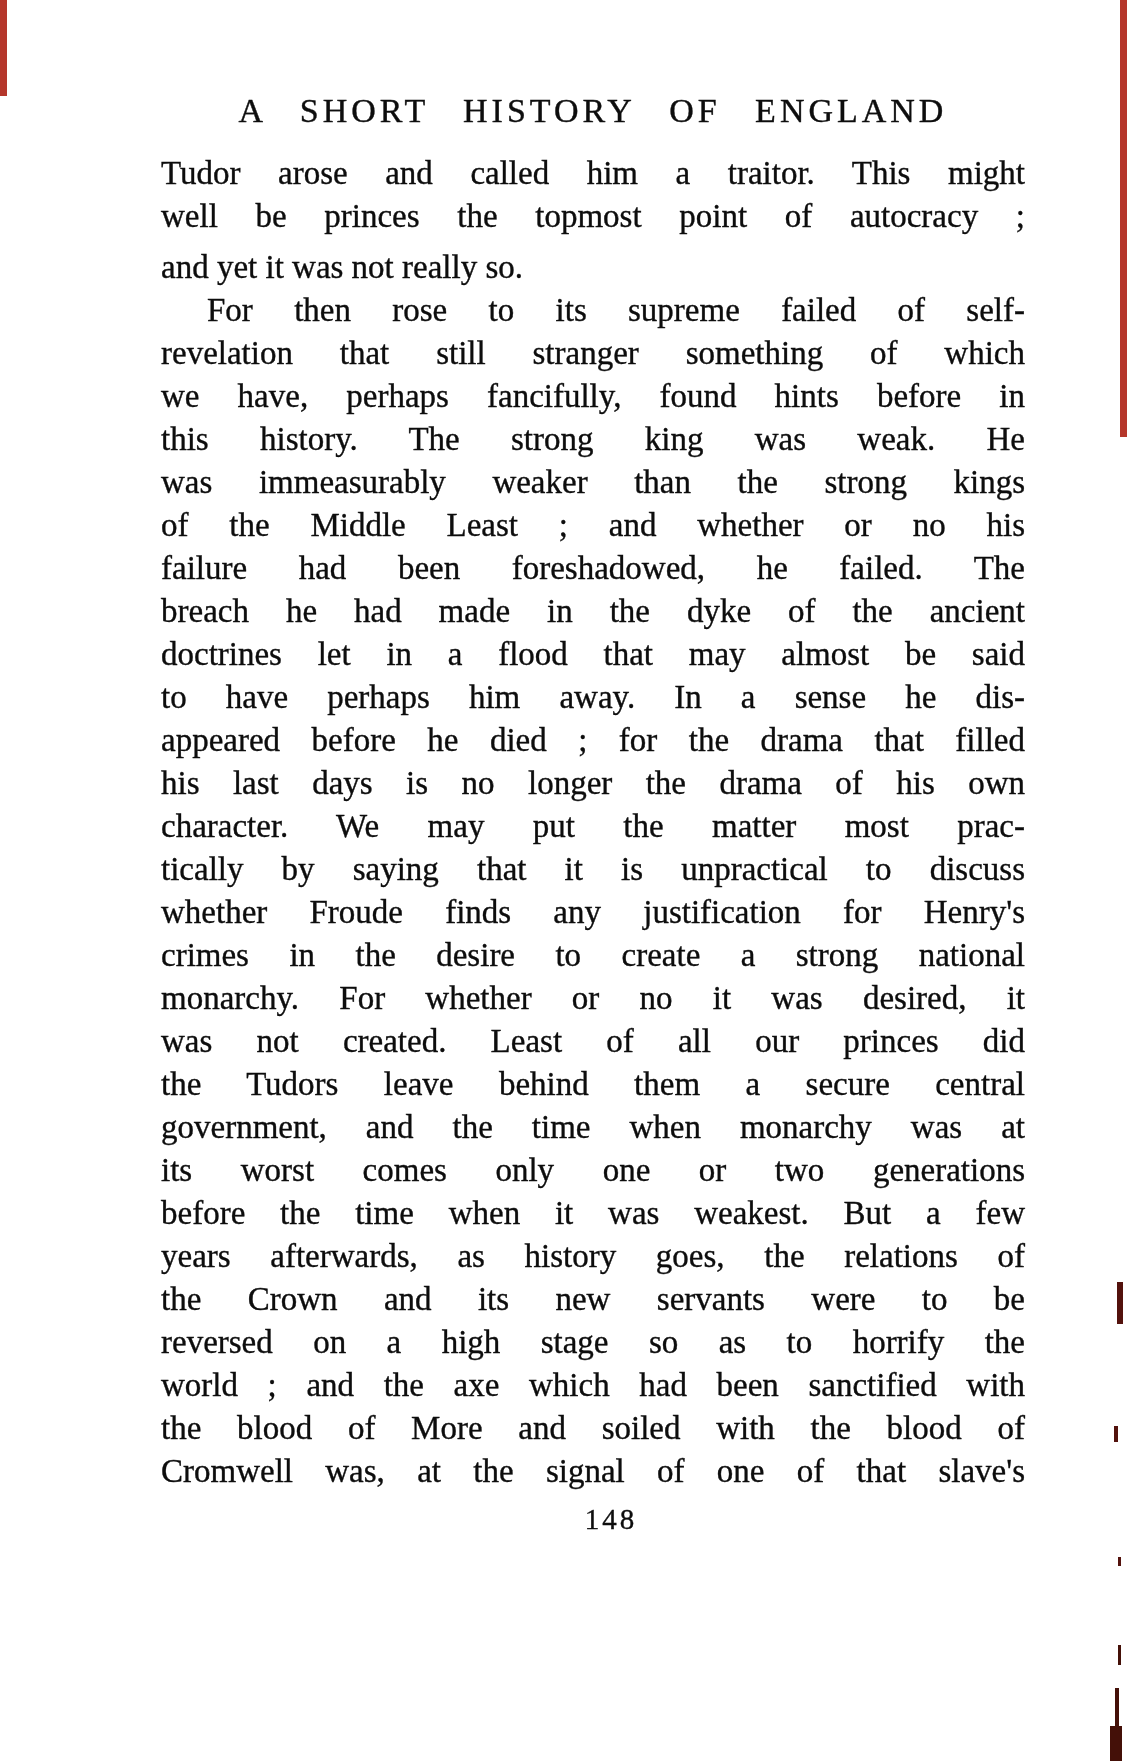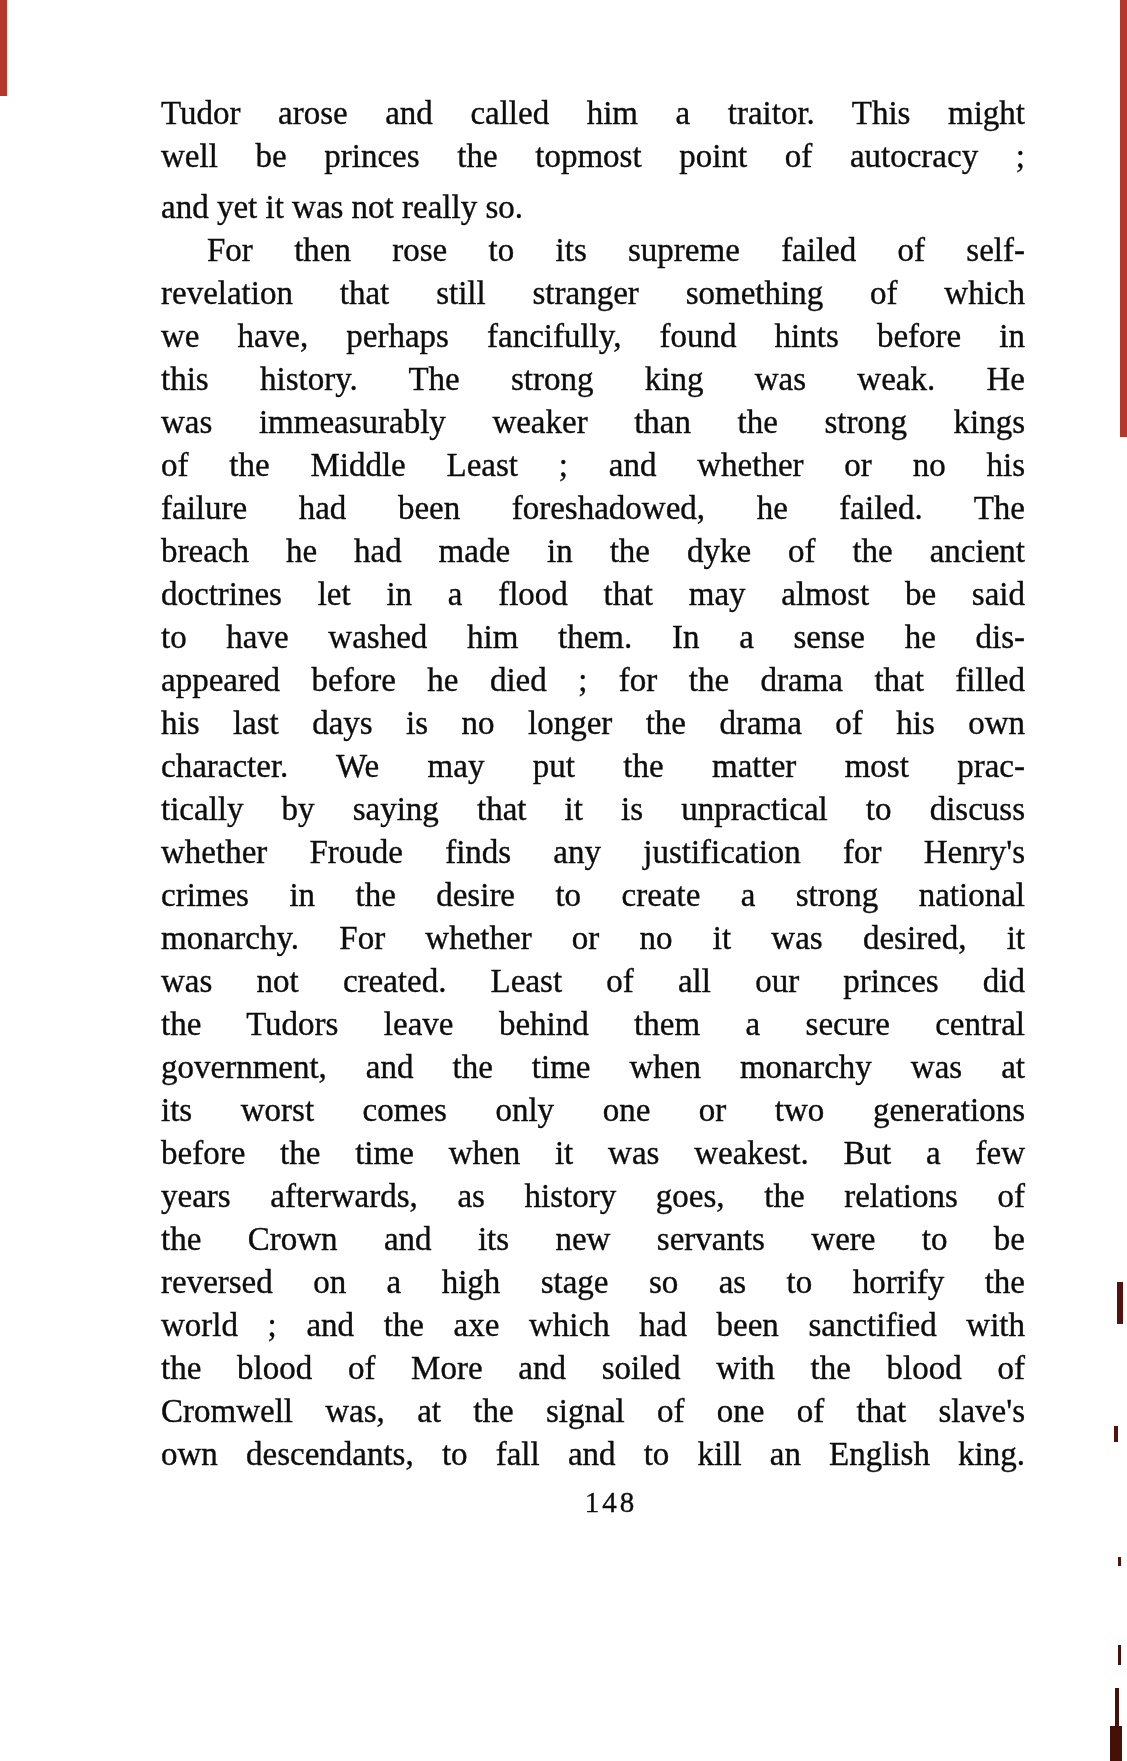--- a/index.html
+++ b/index.html
@@ -61,53 +61,53 @@
   }
   .edge-mark {
     position: absolute;
   }
 </style>
 </head>
 <body>
 
 <div class="sheet">
   <div class="text-col">
+    <div class="running-header">A SHORT HISTORY OF ENGLAND</div>
     <div class="body-text" id="body-text">
         <div class="line">Tudor arose and called him a traitor.  This might</div>
         <div class="line">well be princes the topmost point of autocracy ;</div>
         <div class="line ragged">and yet it was not really so.</div>
         <div class="line indent">For then rose to its supreme failed of self-</div>
         <div class="line">revelation that still stranger something of which</div>
         <div class="line">we have, perhaps fancifully, found hints before in</div>
         <div class="line">this history.  The strong king was weak.  He</div>
         <div class="line">was immeasurably weaker than the strong kings</div>
         <div class="line">of the Middle Least ; and whether or no his</div>
         <div class="line">failure had been foreshadowed, he failed.  The</div>
         <div class="line">breach he had made in the dyke of the ancient</div>
         <div class="line">doctrines let in a flood that may almost be said</div>
-        <div class="line">to have washed him them.  In a sense he dis-</div>
+        <div class="line">to have perhaps him away.  In a sense he dis-</div>
         <div class="line">appeared before he died ; for the drama that filled</div>
         <div class="line">his last days is no longer the drama of his own</div>
         <div class="line">character.  We may put the matter most prac-</div>
         <div class="line">tically by saying that it is unpractical to discuss</div>
         <div class="line">whether Froude finds any justification for Henry's</div>
         <div class="line">crimes in the desire to create a strong national</div>
         <div class="line">monarchy.  For whether or no it was desired, it</div>
         <div class="line">was not created.  Least of all our princes did</div>
         <div class="line">the Tudors leave behind them a secure central</div>
         <div class="line">government, and the time when monarchy was at</div>
         <div class="line">its worst comes only one or two generations</div>
         <div class="line">before the time when it was weakest.  But a few</div>
         <div class="line">years afterwards, as history goes, the relations of</div>
         <div class="line">the Crown and its new servants were to be</div>
         <div class="line">reversed on a high stage so as to horrify the</div>
         <div class="line">world ; and the axe which had been sanctified with</div>
         <div class="line">the blood of More and soiled with the blood of</div>
         <div class="line">Cromwell was, at the signal of one of that slave's</div>
-        <div class="line">own descendants, to fall and to kill an English king.</div>
       </div>
     <div class="page-number">148</div>
   </div>
   <div id="edge-marks">
       <div class="edge-mark" style="left: 0px; top: 0px; width: 7px; height: 96px; background: rgb(181, 55, 43);"></div>
       <div class="edge-mark" style="left: 1120px; top: 0px; width: 7px; height: 437px; background: rgb(181, 55, 43);"></div>
       <div class="edge-mark" style="left: 1117px; top: 1282px; width: 6px; height: 42px; background: rgb(83, 18, 13);"></div>
       <div class="edge-mark" style="left: 1114px; top: 1426px; width: 4px; height: 16px; background: rgb(83, 18, 13);"></div>
       <div class="edge-mark" style="left: 1118px; top: 1557px; width: 3px; height: 9px; background: rgb(83, 18, 13);"></div>
       <div class="edge-mark" style="left: 1118px; top: 1645px; width: 3px; height: 20px; background: rgb(68, 16, 8);"></div>

